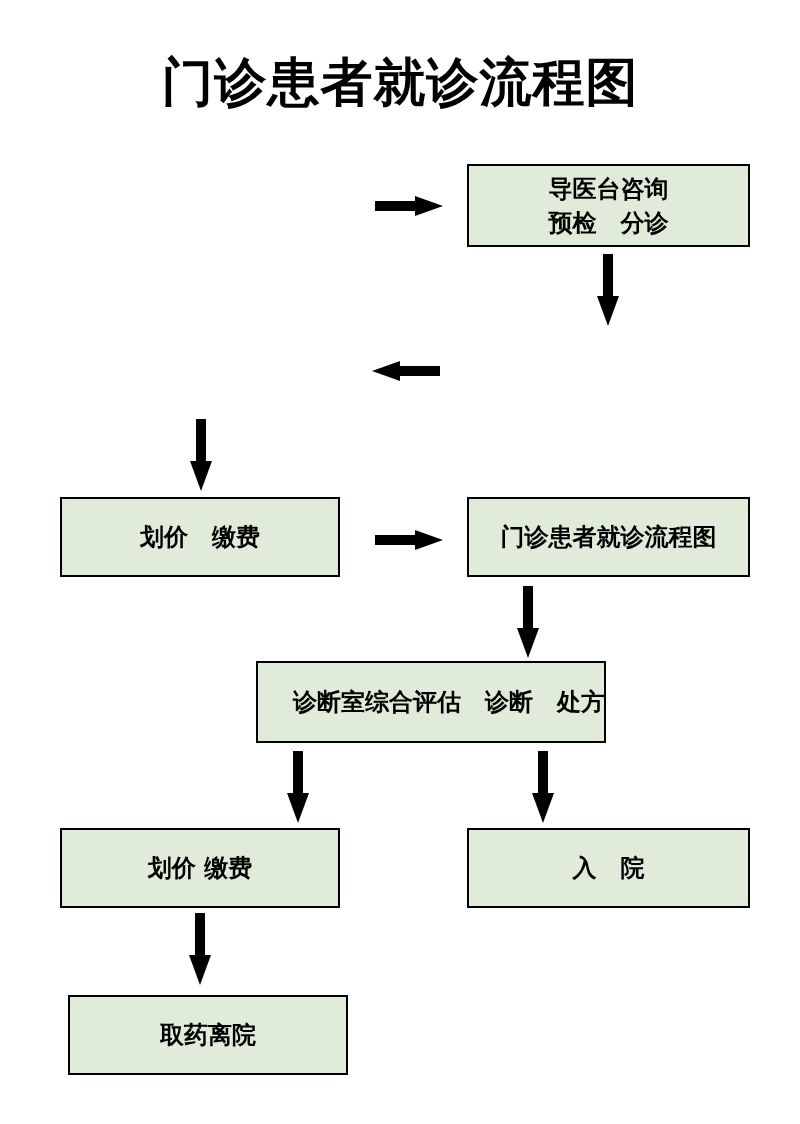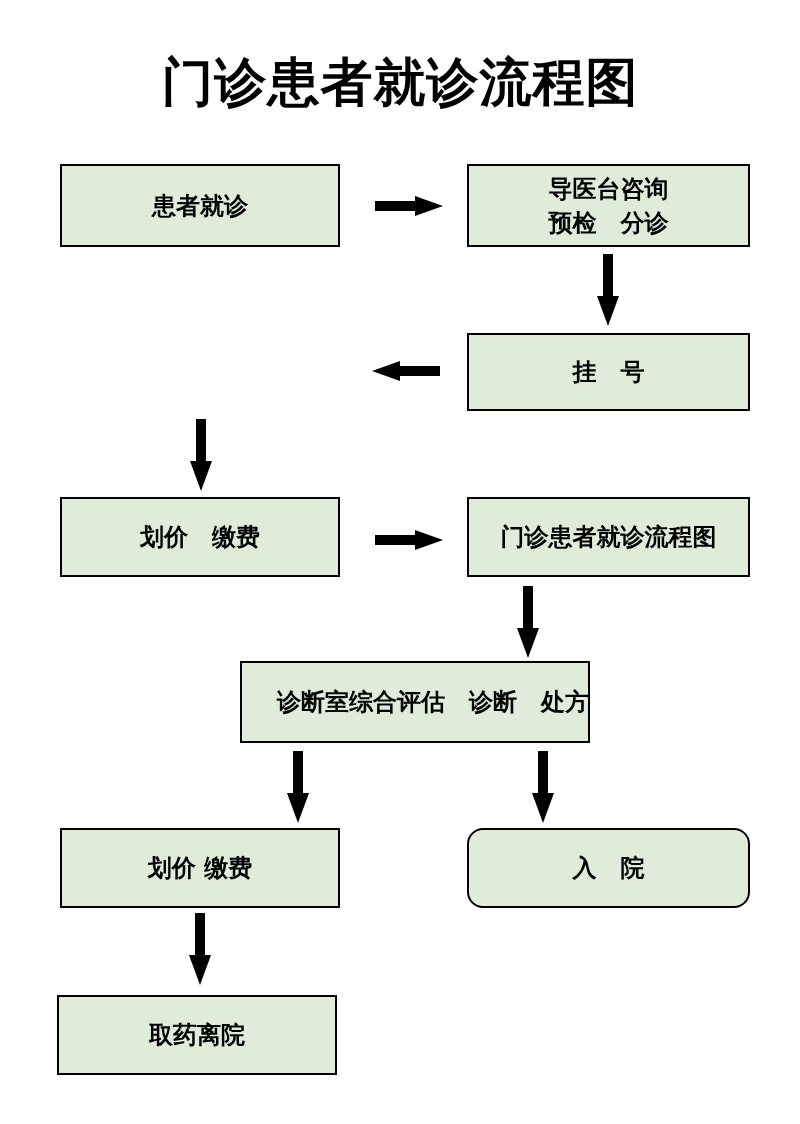--- a/index.html
+++ b/index.html
@@ -37,54 +37,48 @@
     white-space: pre;
   }
   .arrow { position: absolute; }
   
   #node-patient     { left: 60px;  top: 164px; width: 280px; height: 83px; }
   #node-triage      { left: 467px; top: 164px; width: 283px; height: 83px; }
   #node-register    { left: 467px; top: 333px; width: 283px; height: 78px; }
   #node-examroom    { left: 60px;  top: 332px; width: 280px; height: 82px; }
   #node-pricing1    { left: 60px;  top: 497px; width: 280px; height: 80px; }
   #node-auxtest     { left: 467px; top: 497px; width: 283px; height: 80px; }
-  #node-assessment  { left: 240px; top: 661px; width: 350px; height: 82px; padding-left: 36px; }
+  #node-assessment  { left: 256px; top: 661px; width: 350px; height: 82px; padding-left: 36px; }
   #node-pricing2    { left: 60px;  top: 828px; width: 280px; height: 80px; }
-  #node-admission   { left: 467px; top: 828px; width: 283px; height: 80px; border-radius: 16px; }
-  #node-dispense    { left: 57px;  top: 995px; width: 280px; height: 80px; }
+  #node-admission   { left: 467px; top: 828px; width: 283px; height: 80px; }
+  #node-dispense    { left: 68px;  top: 995px; width: 280px; height: 80px; }
   
   #arrow-1 { left: 375px; top: 196px; }
   #arrow-2 { left: 595px; top: 254px; }
   #arrow-3 { left: 372px; top: 361px; }
   #arrow-4 { left: 188px; top: 419px; }
   #arrow-5 { left: 375px; top: 530px; }
   #arrow-6 { left: 515px; top: 586px; }
   #arrow-7 { left: 285px; top: 751px; }
   #arrow-8 { left: 530px; top: 751px; }
   #arrow-9 { left: 187px; top: 913px; }
 </style>
 </head>
 <body>
 
 <div id="page">
 
   <div class="title">门诊患者就诊流程图</div>
 
-  <div class="node" id="node-patient">
-    <span>患者就诊</span>
-  </div>
 
   <div class="node" id="node-triage">
     <span>导医台咨询</span>
     <span>预检　分诊</span>
   </div>
 
-  <div class="node" id="node-register">
-    <span>挂　号</span>
-  </div>
 
 
   <div class="node" id="node-pricing1">
     <span>划价　缴费</span>
   </div>
 
   <div class="node" id="node-auxtest">
     <span>门诊患者就诊流程图</span>
   </div>
 

